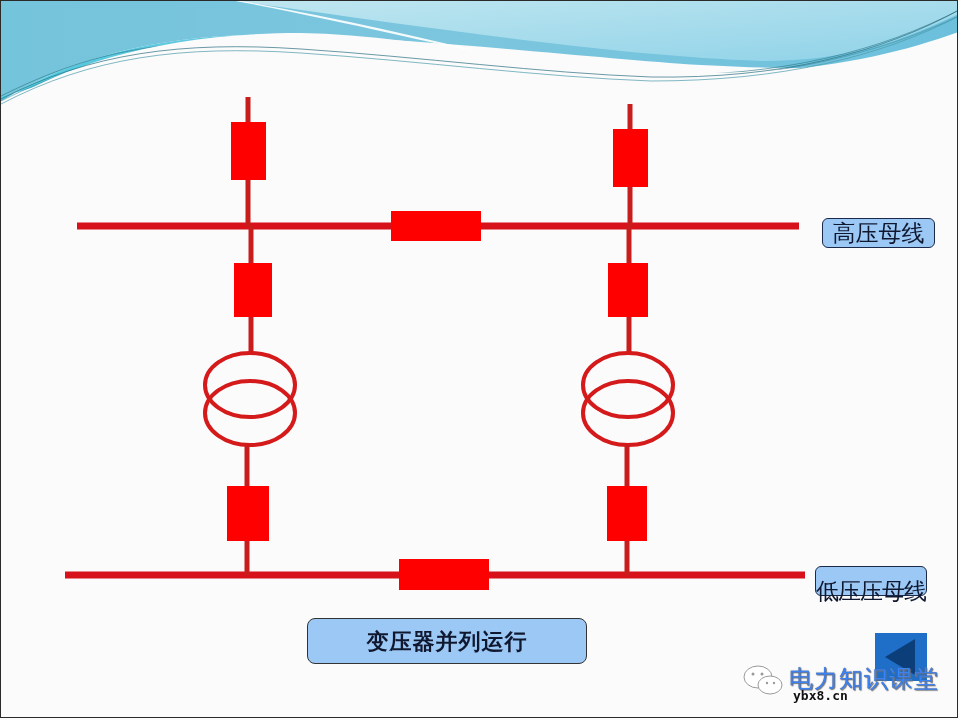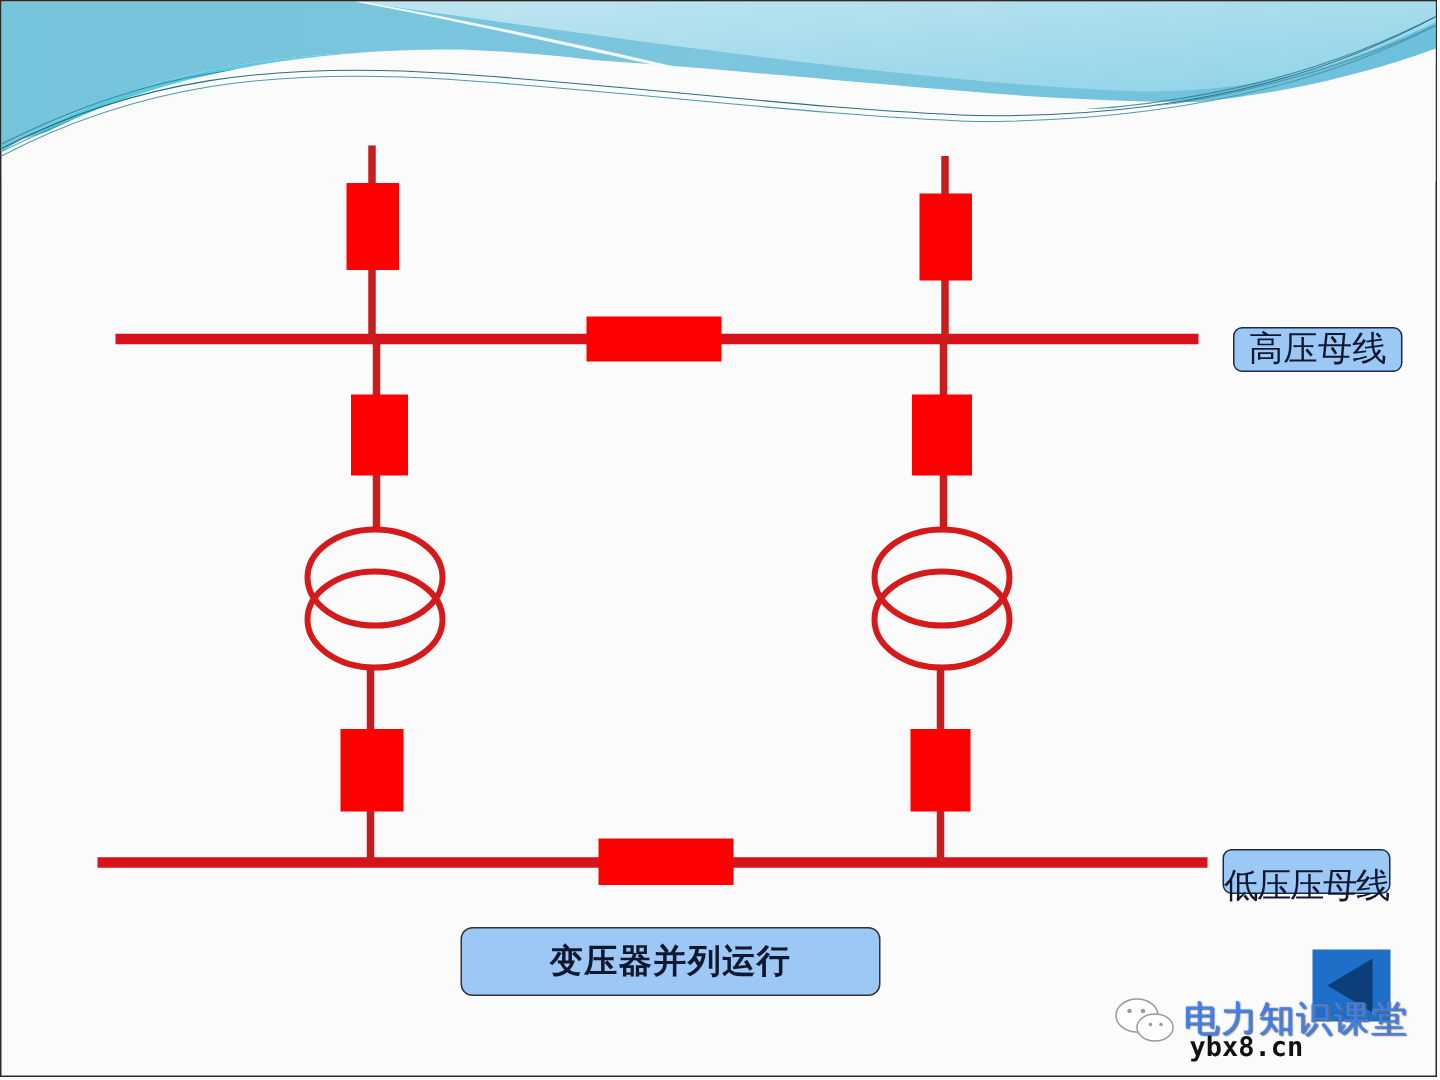--- a/index.html
+++ b/index.html
@@ -8,21 +8,21 @@
   svg.bg { position:absolute; left:0; top:0; }
   svg.diagram { position:absolute; left:0; top:0; }
   .label-box { position:absolute; background:#9cc8f5; border:1px solid #1b2a4a; border-radius:6px; color:#101830; font-size:23px; line-height:26px; text-align:center; box-sizing:border-box; white-space:nowrap; }
   .hv-label { left:821px; top:217px; width:113px; height:30px; padding-top:1px; }
   .lv-label { left:814px; top:565px; width:112px; height:30px; padding-top:11px; letter-spacing:-1px; }
   .title-box { left:306px; top:617px; width:280px; height:46px; font-size:22px; line-height:44px; font-weight:bold; border-radius:8px; border-color:#333; letter-spacing:1px; }
   .nav-btn { position:absolute; left:874px; top:632px; width:52px; height:48px; background:#1f6fc8; cursor:pointer; }
   .nav-btn svg { position:absolute; left:0; top:0; }
   .watermark { position:absolute; left:740px; top:660px; height:40px; }
   .wm-text { position:absolute; left:48px; top:2px; font-family:"DejaVu Sans","Liberation Sans",sans-serif; font-size:24px; color:#3b82f6; white-space:nowrap; text-shadow:0 0 1px #555, 1px 1px 1px #777; letter-spacing:1px; }
-  .wm-url { position:absolute; left:52px; top:27px; font-family:"DejaVu Sans Mono","Liberation Mono",monospace; font-size:18px; font-weight:bold; color:#111; white-space:nowrap; }
+  .wm-url { position:absolute; left:52px; top:27px; font-family:"DejaVu Sans Mono","Liberation Mono",monospace; font-size:13px; font-weight:bold; color:#111; white-space:nowrap; }
   .wm-icon { position:absolute; left:0; top:0; }
 </style>
 </head>
 <body>
 
 <div class="slide">
 
   <svg class="bg" width="960" height="120" viewBox="0 0 960 120">
     <defs>
       <linearGradient id="g1" x1="0" y1="0" x2="1" y2="0">

